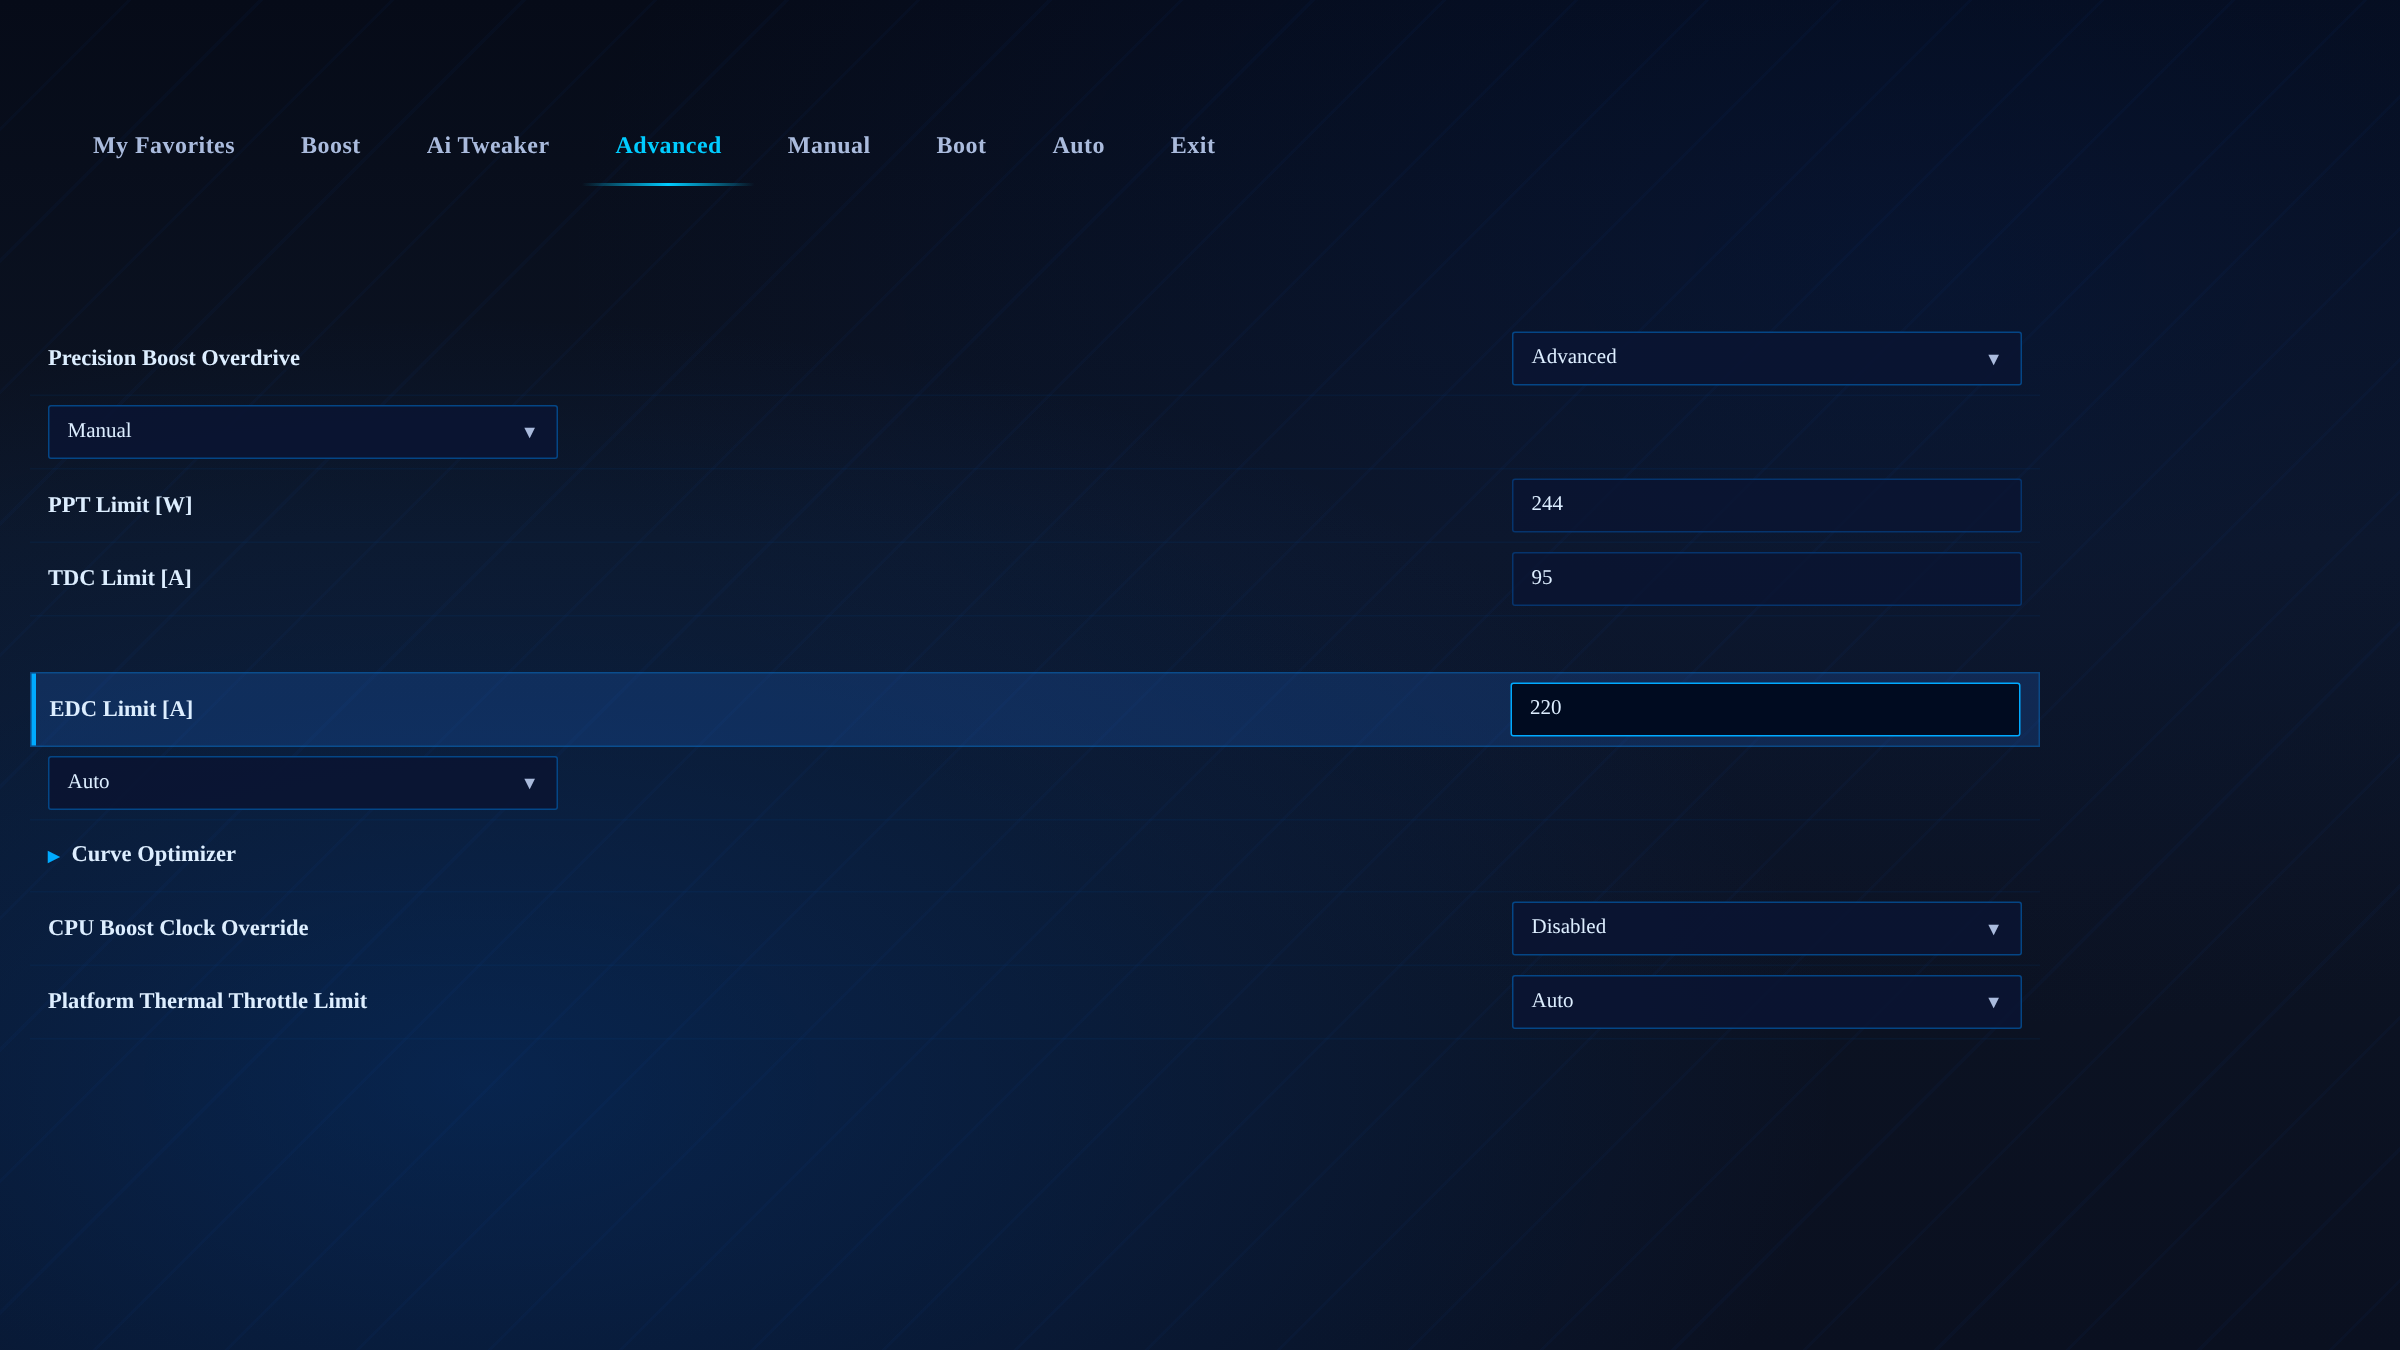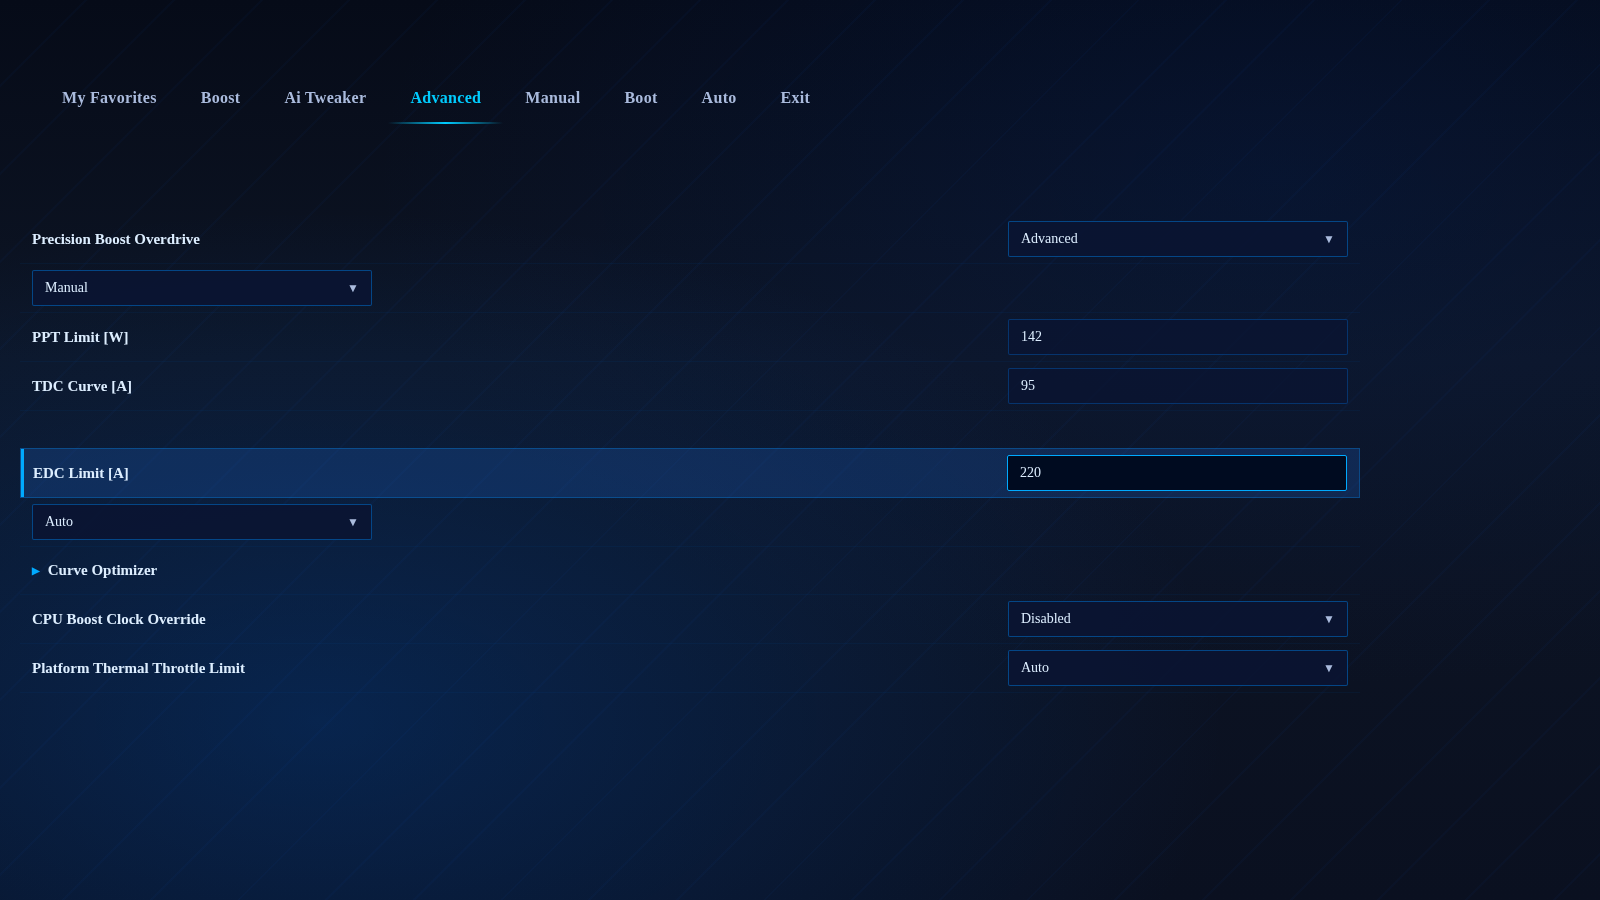--- a/index.html
+++ b/index.html
@@ -575,27 +575,27 @@
               <span>Manual</span>
               <span class="chevron">▼</span>
             </div>
           </div>
         </div>
 
         <div class="setting-row">
           <span class="setting-label">PPT Limit [W]</span>
           <div class="setting-control">
             <div class="input-control">
-              <span>142</span>
+              <span>244</span>
             </div>
           </div>
         </div>
 
         <div class="setting-row">
-          <span class="setting-label">TDC Curve [A]</span>
+          <span class="setting-label">TDC Limit [A]</span>
           <div class="setting-control">
             <div class="input-control">
               <span>95</span>
             </div>
           </div>
         </div>
 
         <div class="setting-row highlighted">
           <span class="setting-label">EDC Limit [A]</span>
           <div class="setting-control">

